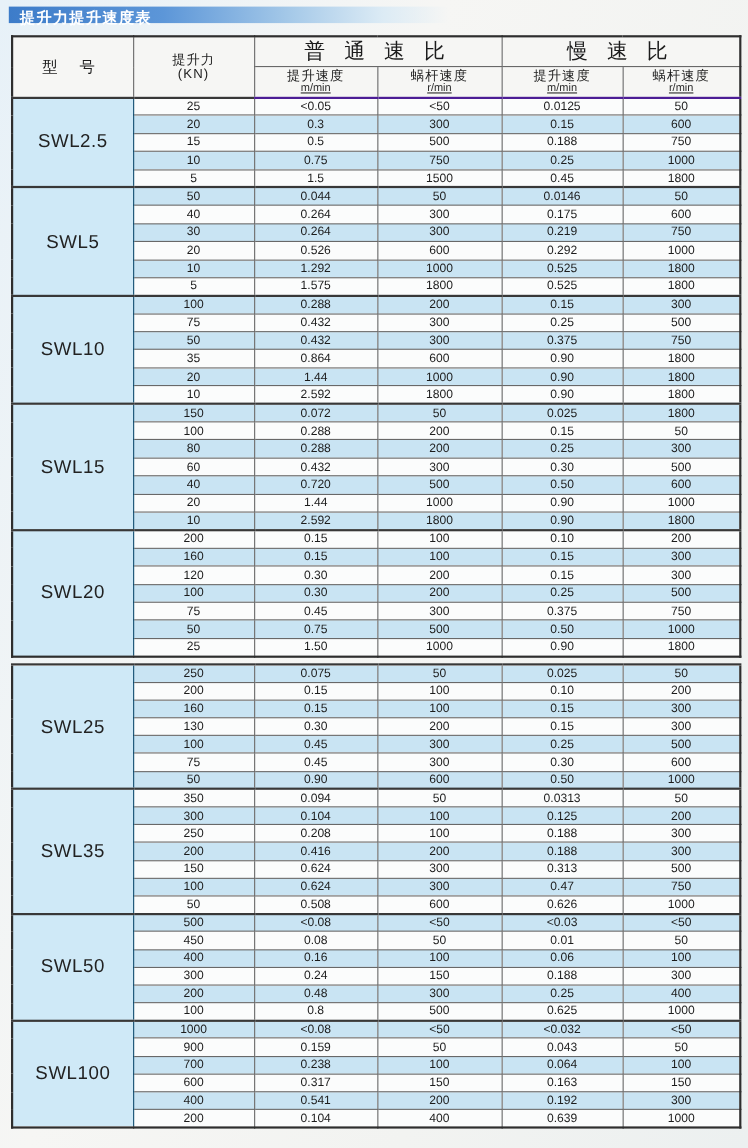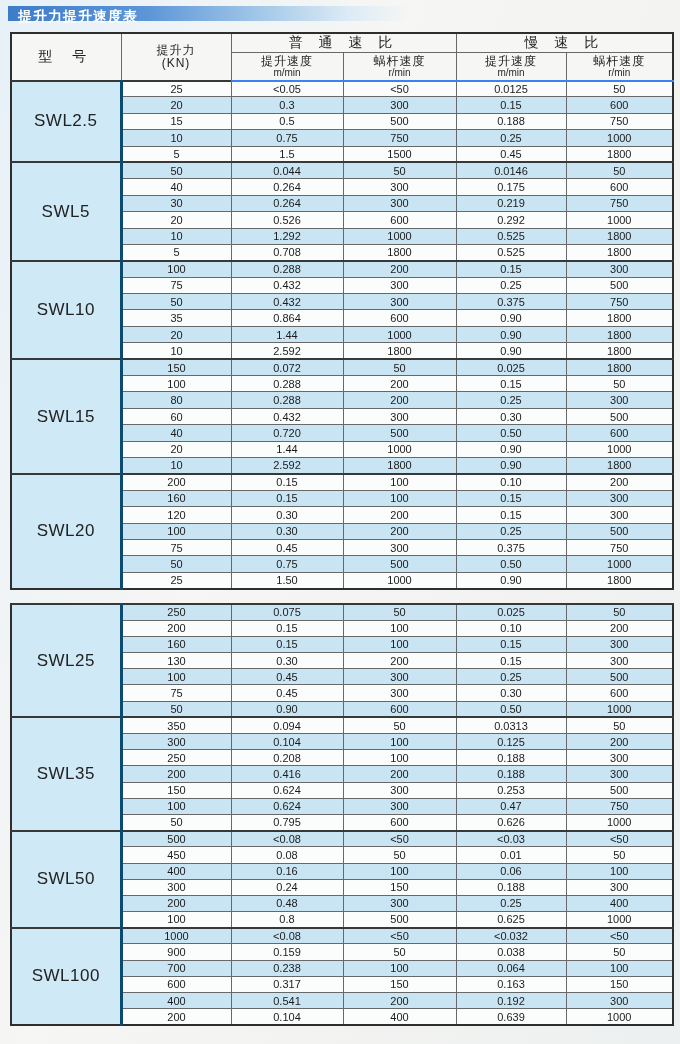--- a/index.html
+++ b/index.html
@@ -23,34 +23,34 @@
     background:#fbfcfc;
   }
   #table-top { top:32px; }
   #table-bottom { top:603px; }
   .tbl th, .tbl td {
     border:1px solid #686868;
     text-align:center; vertical-align:middle;
     color:#1c1c1c; overflow:hidden; white-space:nowrap;
   }
   thead th { background:#f6f6f4; font-weight:normal; }
-  .hrow1 th { height:17px; font-size:14px; letter-spacing:6px; }
-  .hrow2 th { height:28px; font-size:12px; border-bottom:2px solid #3b82f6; }
+  .hrow1 th { height:17px; font-size:19px; letter-spacing:6px; }
+  .hrow2 th { height:28px; font-size:12px; border-bottom:2px solid #4c1d95; }
   th.model-h { font-size:14px; letter-spacing:8px; }
   th.force-h { font-size:12px; letter-spacing:1px; line-height:13px; }
-  .sub-unit { display:block; font-size:10px; letter-spacing:0; color:#2a2a2a; line-height:10px; }
+  .sub-unit { display:block; font-size:10px; letter-spacing:0; color:#2a2a2a; line-height:10px;text-decoration:underline; }
   .sub-label { display:block; font-size:12px; letter-spacing:1px; line-height:13px; }
   #table-top tbody tr { height:16.4px; }
   #table-bottom tbody tr { height:16.2px; }
   tbody td { font-size:11px; }
   tbody tr.stripe td { background:#c9e4f3; }
   tbody td.model-cell {
     background:#cfe9f7 !important;
     font-size:17px; letter-spacing:0.5px; color:#222;
-    border-right:3px solid #0c4a6e;
+    border-right:1px solid #0c4a6e;
   }
   tbody tr.group-first td { border-top:2px solid #383838; }
 </style>
 </head>
 <body>
 
 <div class="title-bar">
   <span>提升力提升速度表</span>
 </div>
 
@@ -160,21 +160,21 @@
       </tr>
       <tr class="stripe">
         <td>10</td>
         <td>1.292</td>
         <td>1000</td>
         <td>0.525</td>
         <td>1800</td>
       </tr>
       <tr>
         <td>5</td>
-        <td>0.708</td>
+        <td>1.575</td>
         <td>1800</td>
         <td>0.525</td>
         <td>1800</td>
       </tr>
       <tr class="group-first stripe">
         <td class="model-cell" rowspan="6">SWL10</td>
         <td>100</td>
         <td>0.288</td>
         <td>200</td>
         <td>0.15</td>
@@ -404,33 +404,33 @@
         <td>200</td>
         <td>0.416</td>
         <td>200</td>
         <td>0.188</td>
         <td>300</td>
       </tr>
       <tr>
         <td>150</td>
         <td>0.624</td>
         <td>300</td>
-        <td>0.253</td>
+        <td>0.313</td>
         <td>500</td>
       </tr>
       <tr class="stripe">
         <td>100</td>
         <td>0.624</td>
         <td>300</td>
         <td>0.47</td>
         <td>750</td>
       </tr>
       <tr>
         <td>50</td>
-        <td>0.795</td>
+        <td>0.508</td>
         <td>600</td>
         <td>0.626</td>
         <td>1000</td>
       </tr>
       <tr class="group-first stripe">
         <td class="model-cell" rowspan="6">SWL50</td>
         <td>500</td>
         <td>&lt;0.08</td>
         <td>&lt;50</td>
         <td>&lt;0.03</td>
@@ -476,21 +476,21 @@
         <td>1000</td>
         <td>&lt;0.08</td>
         <td>&lt;50</td>
         <td>&lt;0.032</td>
         <td>&lt;50</td>
       </tr>
       <tr>
         <td>900</td>
         <td>0.159</td>
         <td>50</td>
-        <td>0.038</td>
+        <td>0.043</td>
         <td>50</td>
       </tr>
       <tr class="stripe">
         <td>700</td>
         <td>0.238</td>
         <td>100</td>
         <td>0.064</td>
         <td>100</td>
       </tr>
       <tr>

